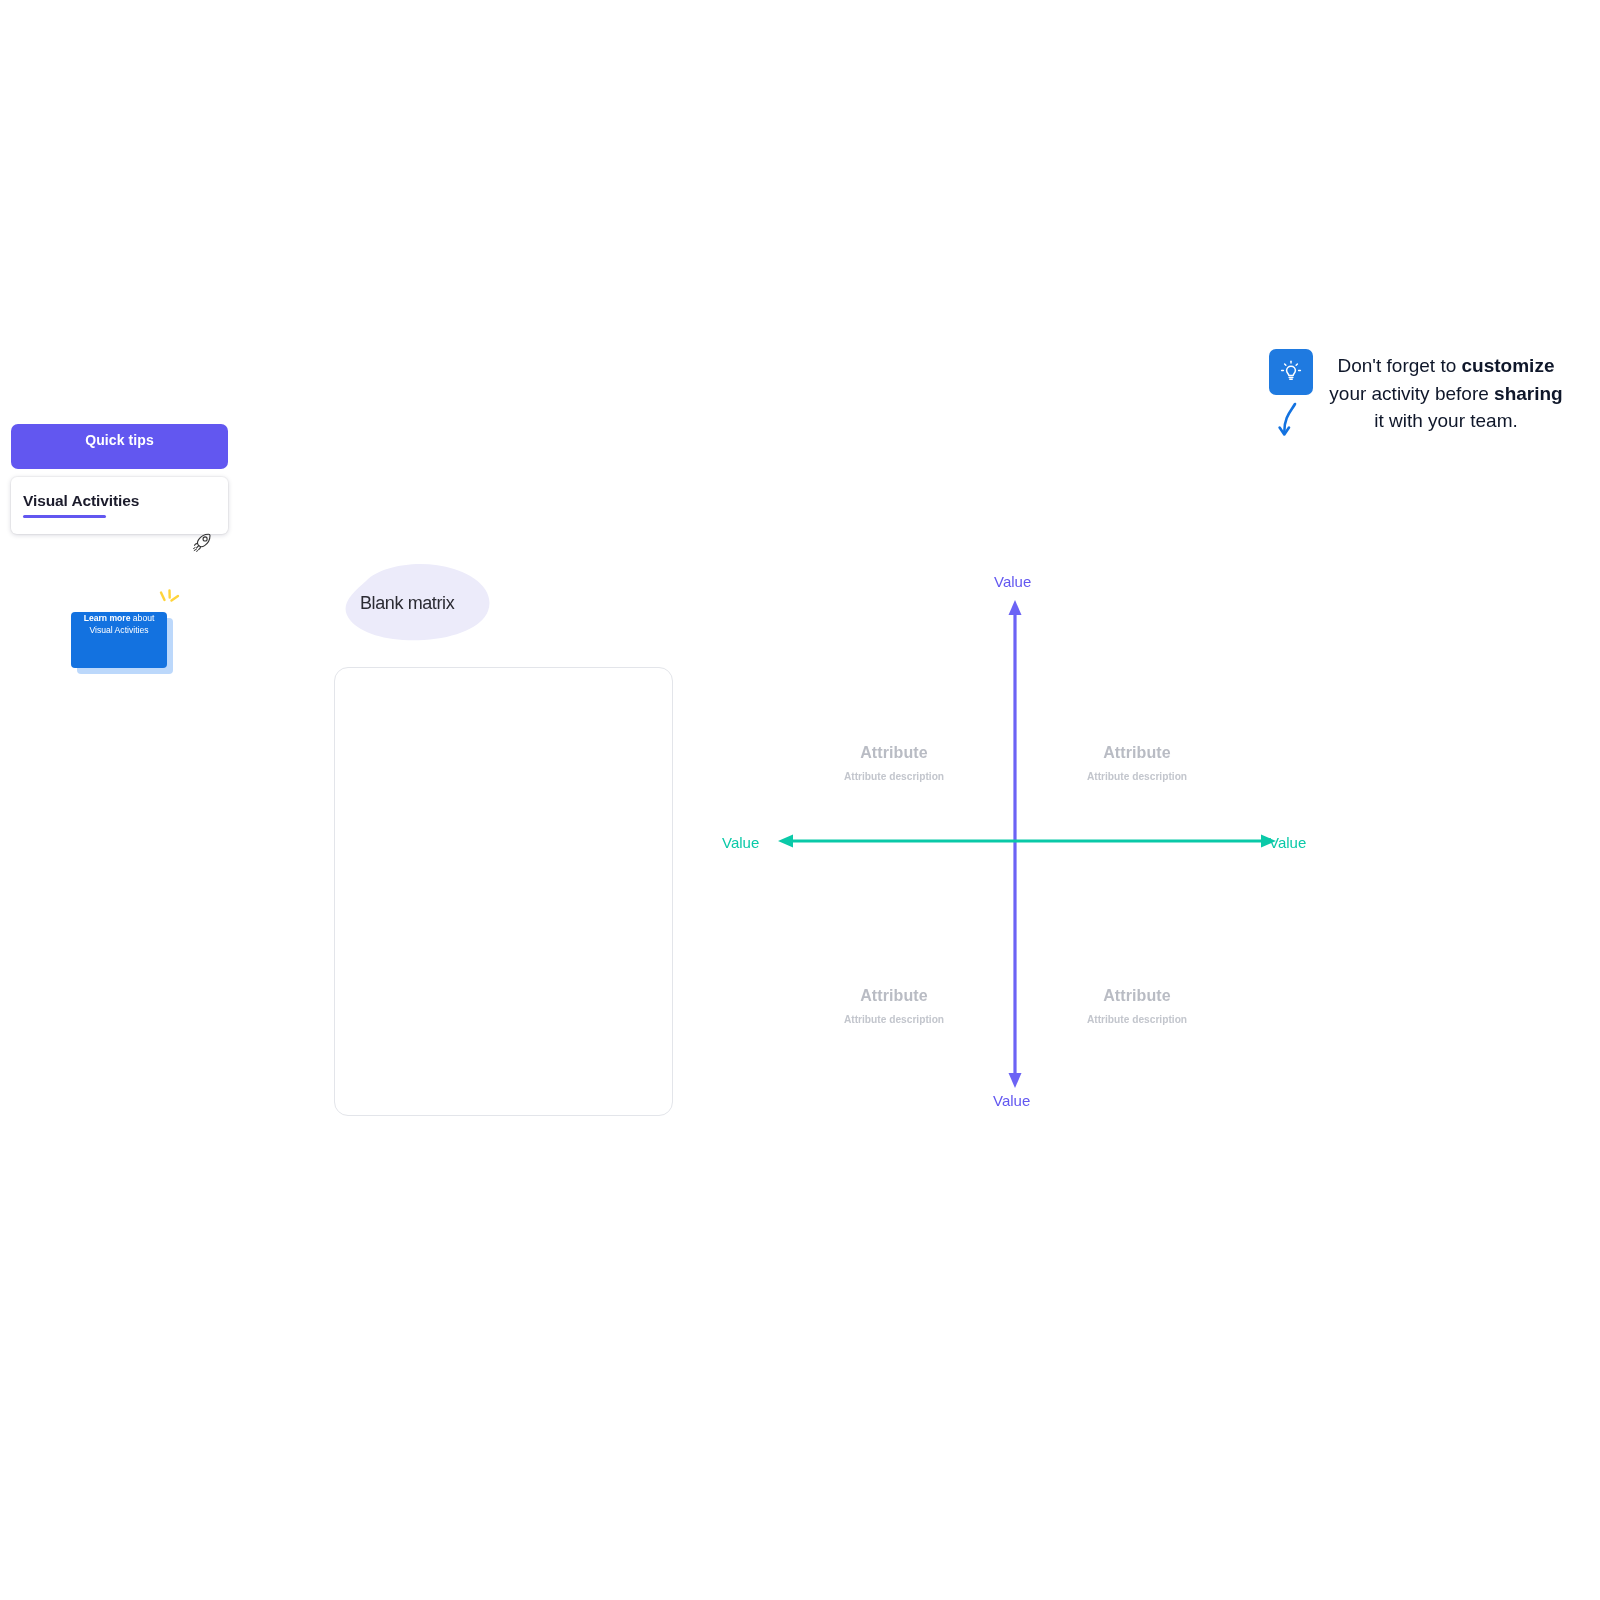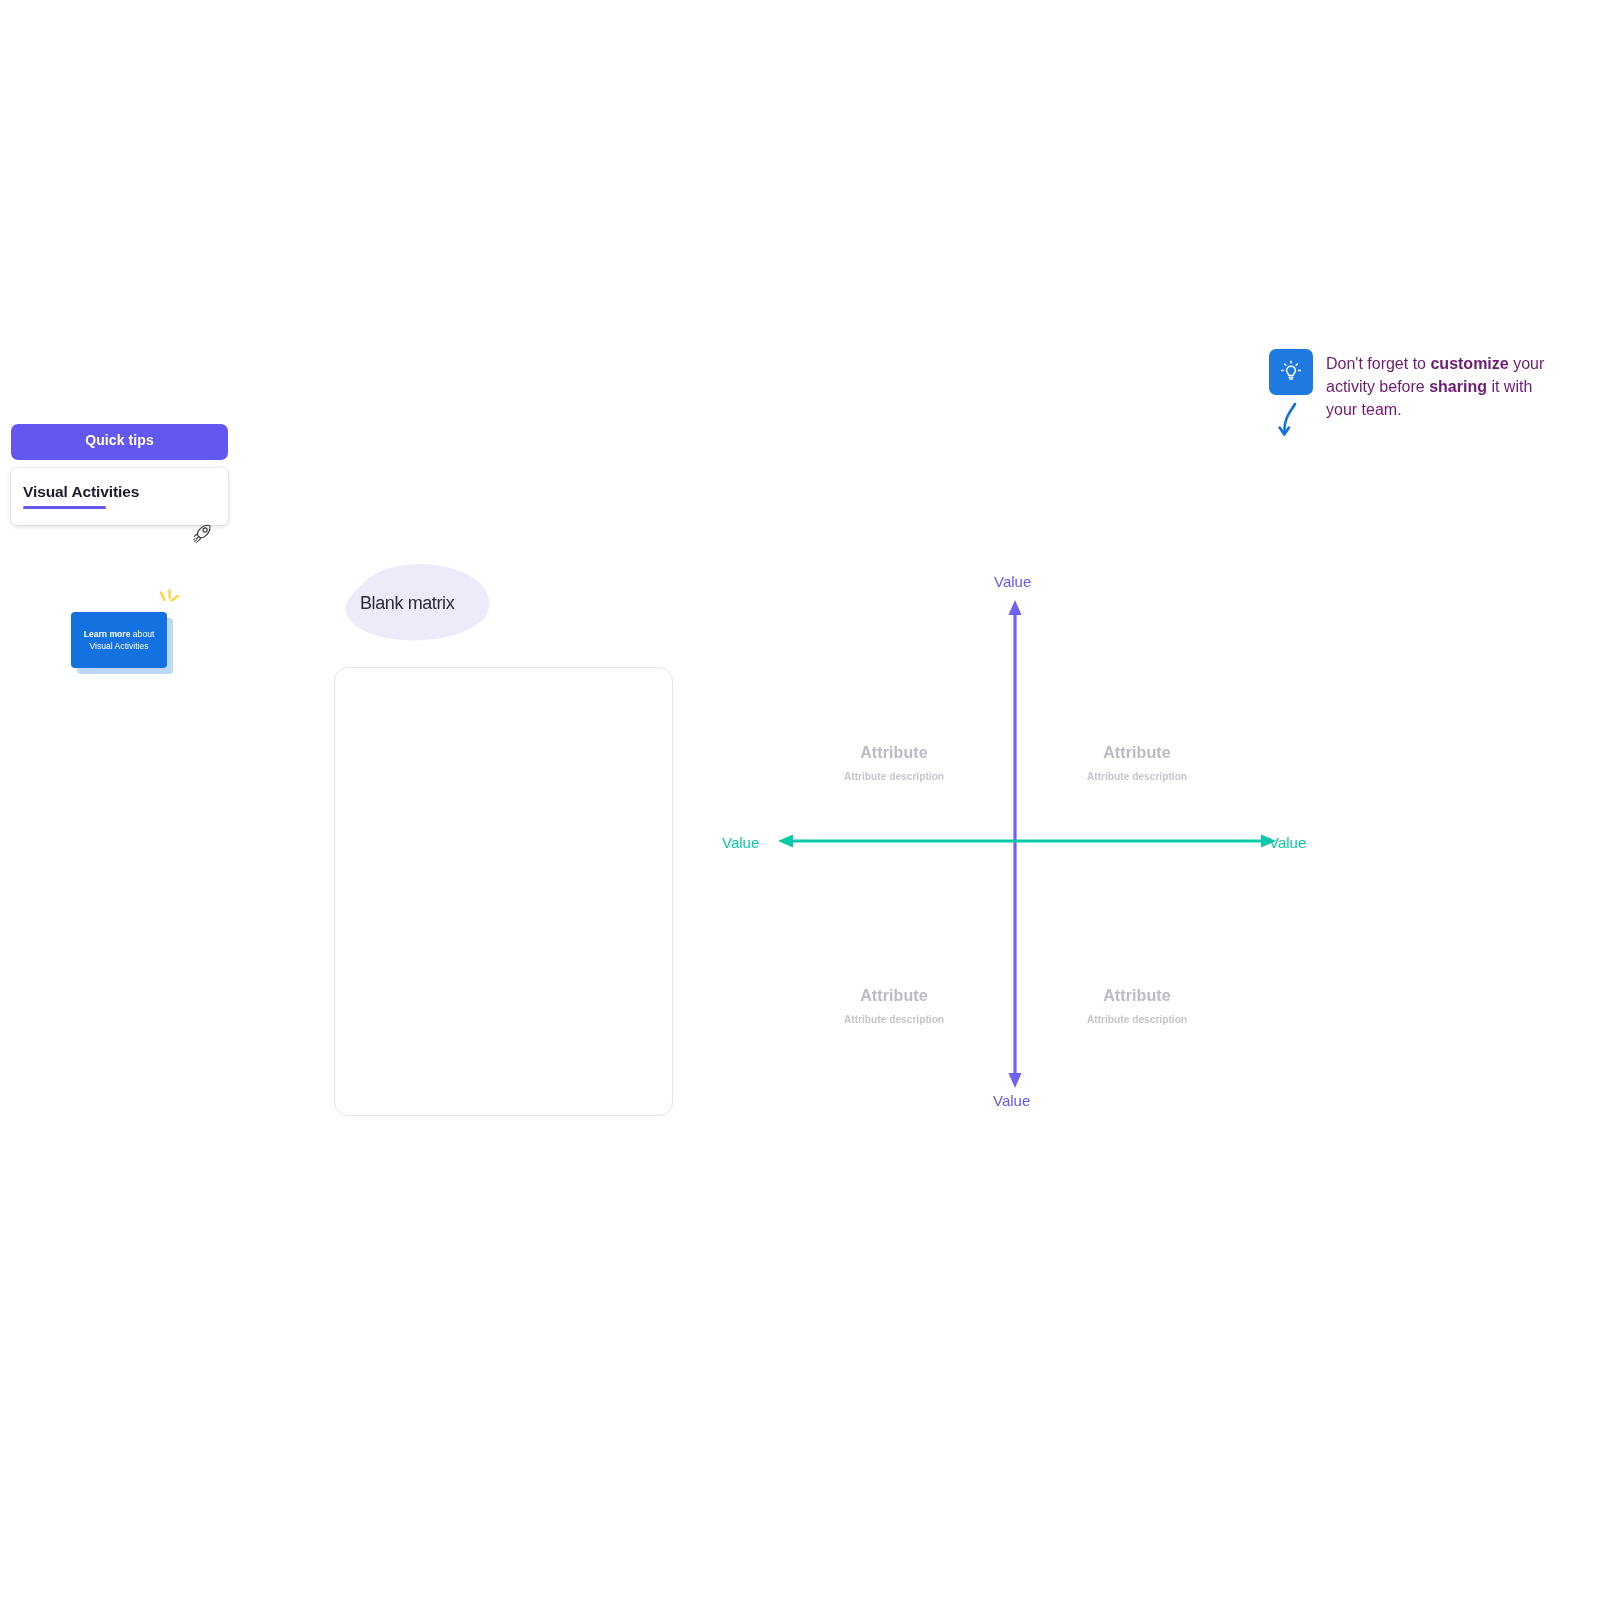--- a/index.html
+++ b/index.html
@@ -22,21 +22,21 @@
     left: 11px;
     top: 424px;
     width: 217px;
   }
   #quick-tips-header {
     background: #6257f0;
     color: #ffffff;
     font-size: 14px;
     font-weight: bold;
     text-align: center;
-    padding: 8px 0 12px;
+    padding: 8px 0 21px;
     border-radius: 7px;
     letter-spacing: .1px;
   }
   #quick-tips-card {
     margin-top: 8px;
     background: #ffffff;
     border-radius: 6px;
     box-shadow: 0 1px 5px rgba(20,20,60,.18), 0 0 0 1px rgba(0,0,0,.03);
     padding: 15px 14px 16px 12px;
     position: relative;
@@ -89,21 +89,20 @@
     left: 0px;
     top: 0px;
     width: 96px;
     height: 56px;
     background: #1372e0;
     border-radius: 4px;
     color: #ffffff;
     display: flex;
     flex-direction: column;
     align-items: center;
-    justify-content: center;
     font-size: 8.6px;
     line-height: 1.45;
     text-align: center;
     cursor: pointer;
   }
   #learn-more-button .lm-strong { font-weight: bold; }
   #sparkle-icon {
     position: absolute;
     left: 86px;
     top: -23px;
@@ -126,23 +125,24 @@
     border-radius: 7px;
     display: flex;
     align-items: center;
     justify-content: center;
   }
   #callout-text {
     position: absolute;
     left: 57px;
     top: 3px;
     width: 240px;
-    font-size: 16px;
+    font-size: 19px;
     line-height: 1.45;
-    color: #701a75;
+    color: #0f172a;
+    text-align: center;
   }
   #callout-text b { font-weight: bold; }
   #curved-arrow-icon {
     position: absolute;
     left: 3px;
     top: 52px;
   }
 
   
   #matrix-title-wrap {

